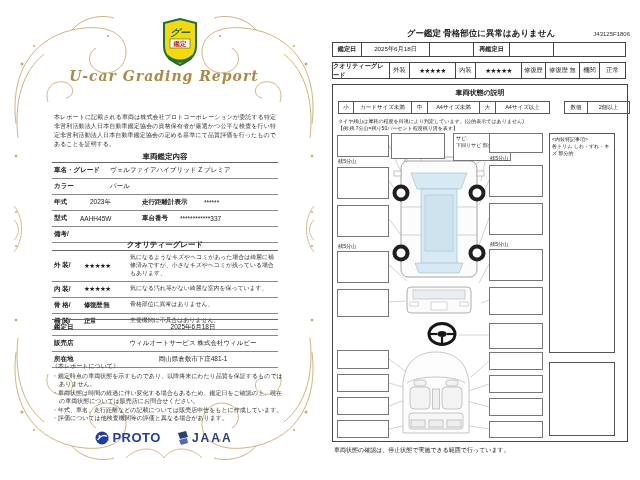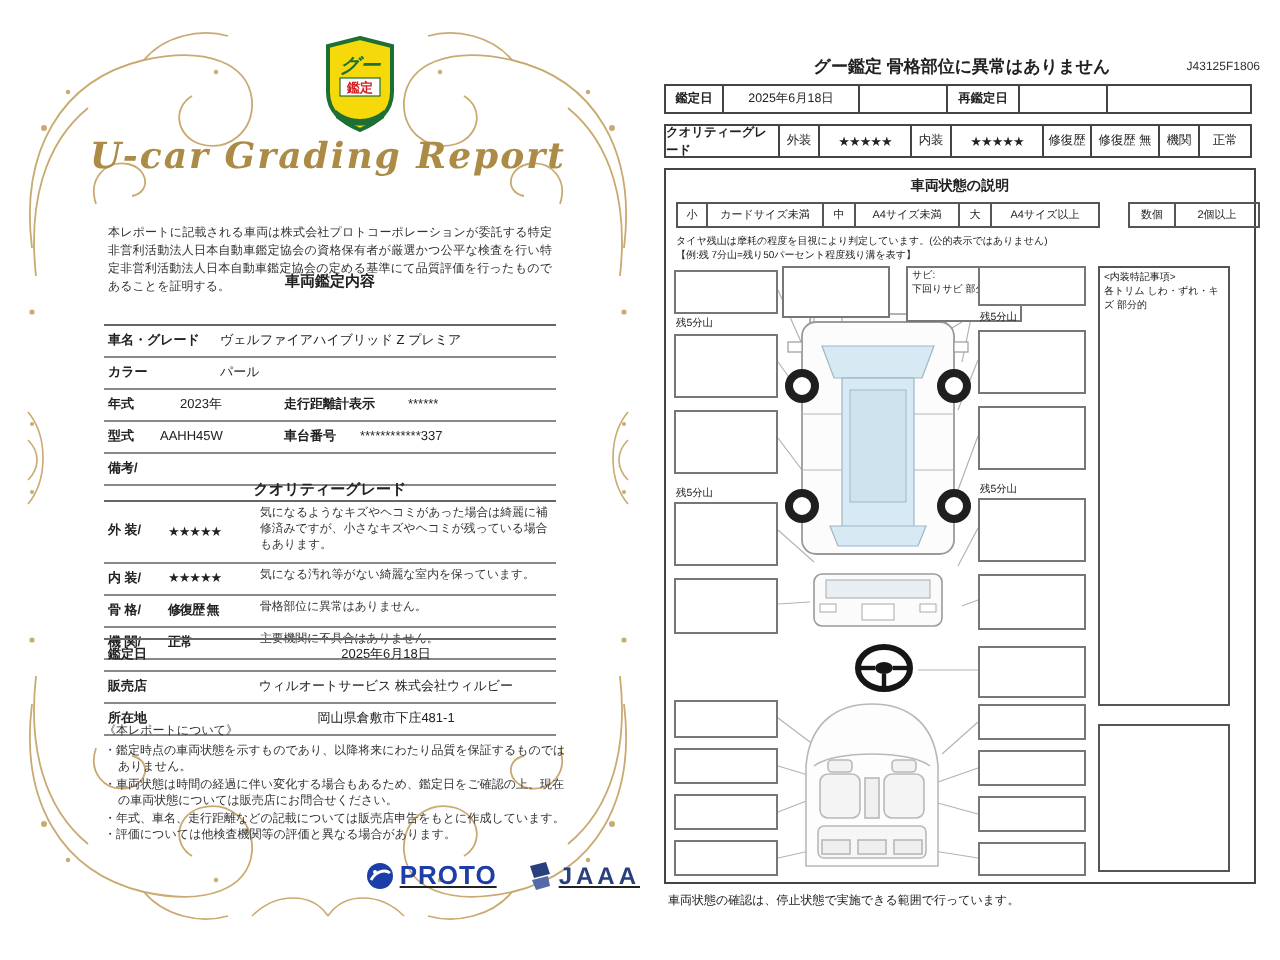--- a/index.html
+++ b/index.html
@@ -5,41 +5,41 @@
   html,body{margin:0;padding:0;background:#fff;}
   body{width:640px;height:480px;position:relative;overflow:hidden;
        font-family:"Liberation Sans","DejaVu Sans",sans-serif;color:#222;}
   .abs{position:absolute;}
   
   #left-page{position:absolute;left:8px;top:6px;width:312px;height:464px;background:#fff;}
   #flourishes{position:absolute;left:0;top:0;width:312px;height:464px;}
   .crest{position:absolute;left:50%;top:12px;transform:translateX(-50%);margin-left:16px;}
   .report-title{position:absolute;left:0;top:62px;width:100%;text-align:center;
       font-family:"DejaVu Serif","Liberation Serif",serif;font-style:italic;font-weight:bold;
-      font-size:18px;color:#ab8b46;letter-spacing:1px;}
+      font-size:14px;color:#ab8b46;letter-spacing:1px;}
   .report-subtitle{position:absolute;left:0;top:94px;width:100%;text-align:center;
       font-size:8px;color:#4a4a4a;letter-spacing:3px;font-weight:bold;}
   .intro{position:absolute;left:46px;top:107px;width:222px;font-size:6px;line-height:1.5;
       color:#333;text-align:justify;}
   .sec-heading{position:absolute;width:226px;left:44px;text-align:center;font-weight:bold;
       font-size:7.5px;color:#222;}
   .line-table{position:absolute;left:44px;width:226px;border-top:1px solid #666;}
   .lrow{display:flex;align-items:center;border-bottom:1px solid #888;padding:3px 2px;
       font-size:6.5px;min-height:9px;}
   .lrow .lbl{font-weight:bold;}
   .grow .lbl{width:30px;font-weight:bold;font-size:6.5px;flex:none;}
   .grow .rate{width:46px;font-weight:bold;font-size:6.5px;letter-spacing:-0.5px;flex:none;}
   .grow .desc{flex:1;font-size:5.9px;line-height:1.35;color:#333;}
   .mrow .lbl{width:56px;flex:none;}
   .mrow .val{flex:1;text-align:center;}
   .notes{position:absolute;left:44px;top:356px;width:232px;font-size:6px;line-height:1.42;color:#333;}
   .notes .ntitle{margin-bottom:1px;}
   .notes .nitem{padding-left:7px;text-indent:-7px;}
-  .logos{position:absolute;left:0;top:424px;width:100%;display:flex;justify-content:flex-end;
-      align-items:center;gap:16px;text-decoration:underline;}
+  .logos{position:absolute;left:0;top:424px;width:100%;display:flex;justify-content:center;
+      align-items:center;gap:16px;}
   .logo{display:flex;align-items:center;gap:3px;}
   .proto-text{font-size:13px;font-weight:900;color:#1d3ea8;letter-spacing:.5px;}
   .jaaa-text{font-size:12px;font-weight:bold;color:#2a3f7e;letter-spacing:2px;}
   
   #right-page{position:absolute;left:328px;top:6px;width:306px;height:464px;background:#fff;}
   .rp-title{position:absolute;left:0;top:22px;width:100%;text-align:center;font-weight:bold;font-size:8.5px;}
   .rp-id{position:absolute;right:4px;top:25px;font-size:6px;color:#333;}
   .hdr-table{position:absolute;left:4px;width:294px;display:flex;}
   .cell{border:1px solid #444;border-left:none;display:flex;align-items:center;justify-content:center;
       font-size:6.2px;background:#fff;box-sizing:border-box;}
@@ -99,21 +99,21 @@
       <text x="17" y="18" text-anchor="middle" font-size="10" font-weight="bold" font-style="italic" fill="#1e6f33">グー</text>
       <rect x="7" y="21" width="20" height="9" fill="#fff" stroke="#1e6f33" stroke-width="0.6"></rect>
       <text x="17" y="28" text-anchor="middle" font-size="6.5" font-weight="bold" fill="#d02020">鑑定</text>
       <path d="M5,37 C12,43 22,43 29,37 L29,41 C22,46 12,46 5,41 Z" fill="#1e6f33"></path>
     </svg>
   </div>
 
   <div class="report-title">U-car Grading Report</div>
   <div class="intro">本レポートに記載される車両は株式会社プロトコーポレーションが委託する特定非営利活動法人日本自動車鑑定協会の資格保有者が厳選かつ公平な検査を行い特定非営利活動法人日本自動車鑑定協会の定める基準にて品質評価を行ったものであることを証明する。</div>
 
-  <div class="sec-heading" style="top:130px;">車両鑑定内容</div>
+  <div class="sec-heading" style="top:146px;">車両鑑定内容</div>
 
   <div class="line-table" style="top:156px;">
     <div class="lrow">
       <span class="lbl" style="width:56px;">車名・グレード</span>
       <span>ヴェルファイアハイブリッド Z プレミア</span>
     </div>
     <div class="lrow">
       <span class="lbl" style="width:56px;">カラー</span>
       <span>パール</span>
     </div>

